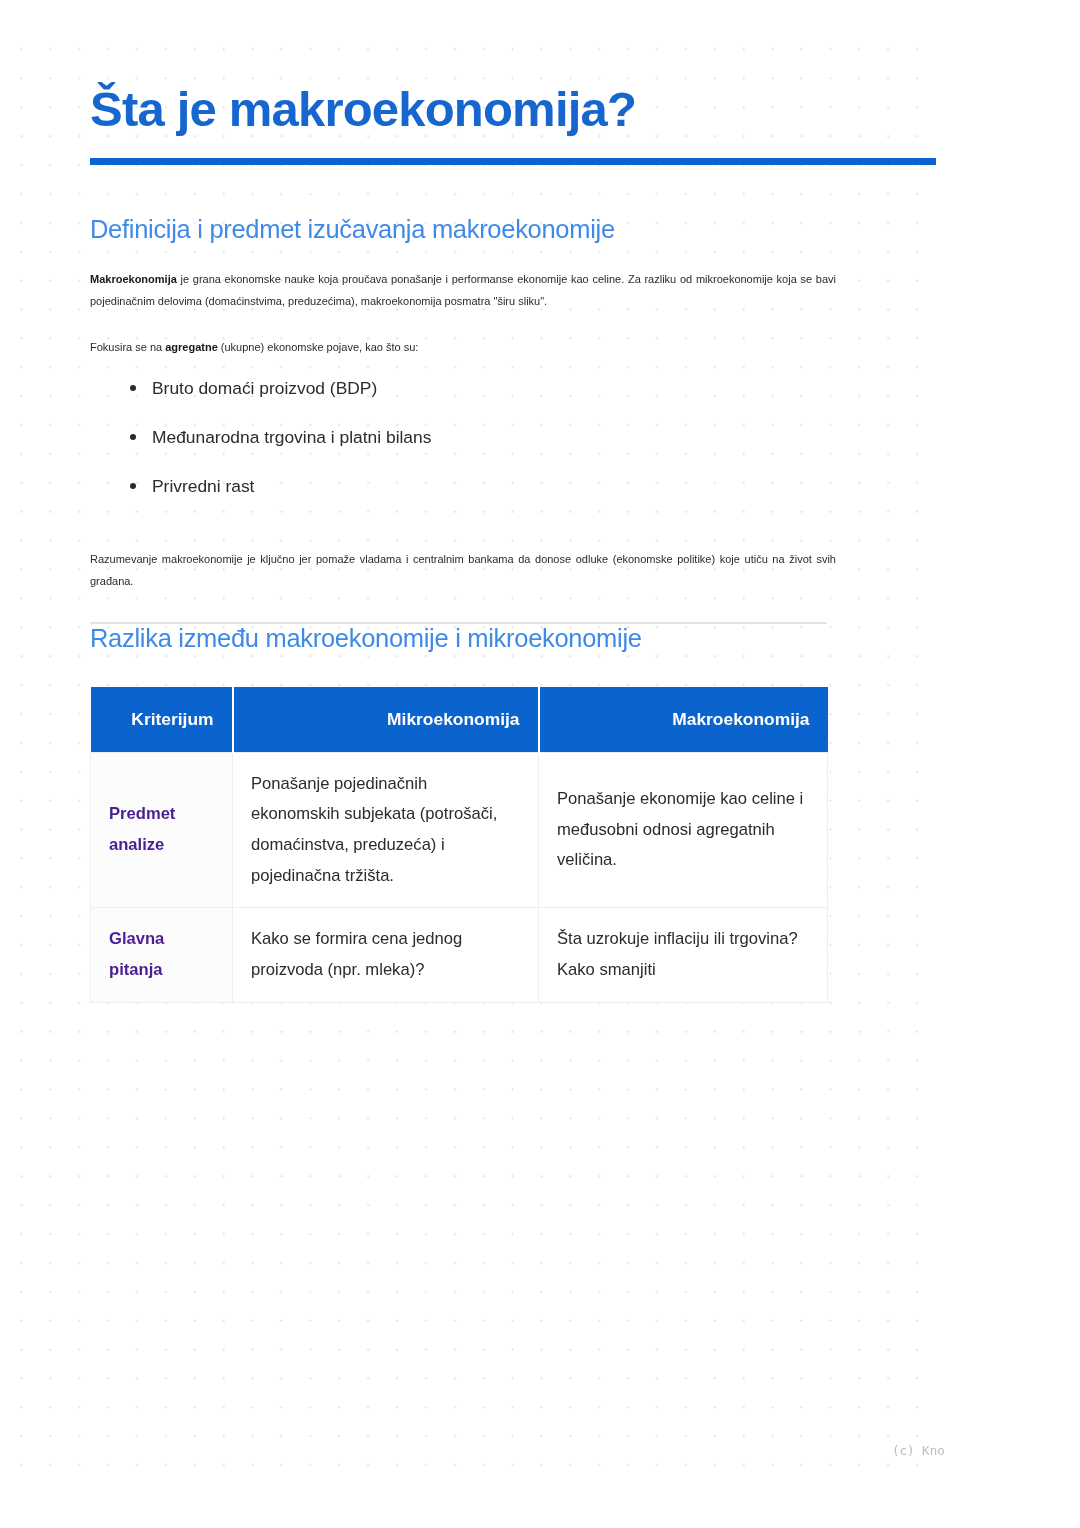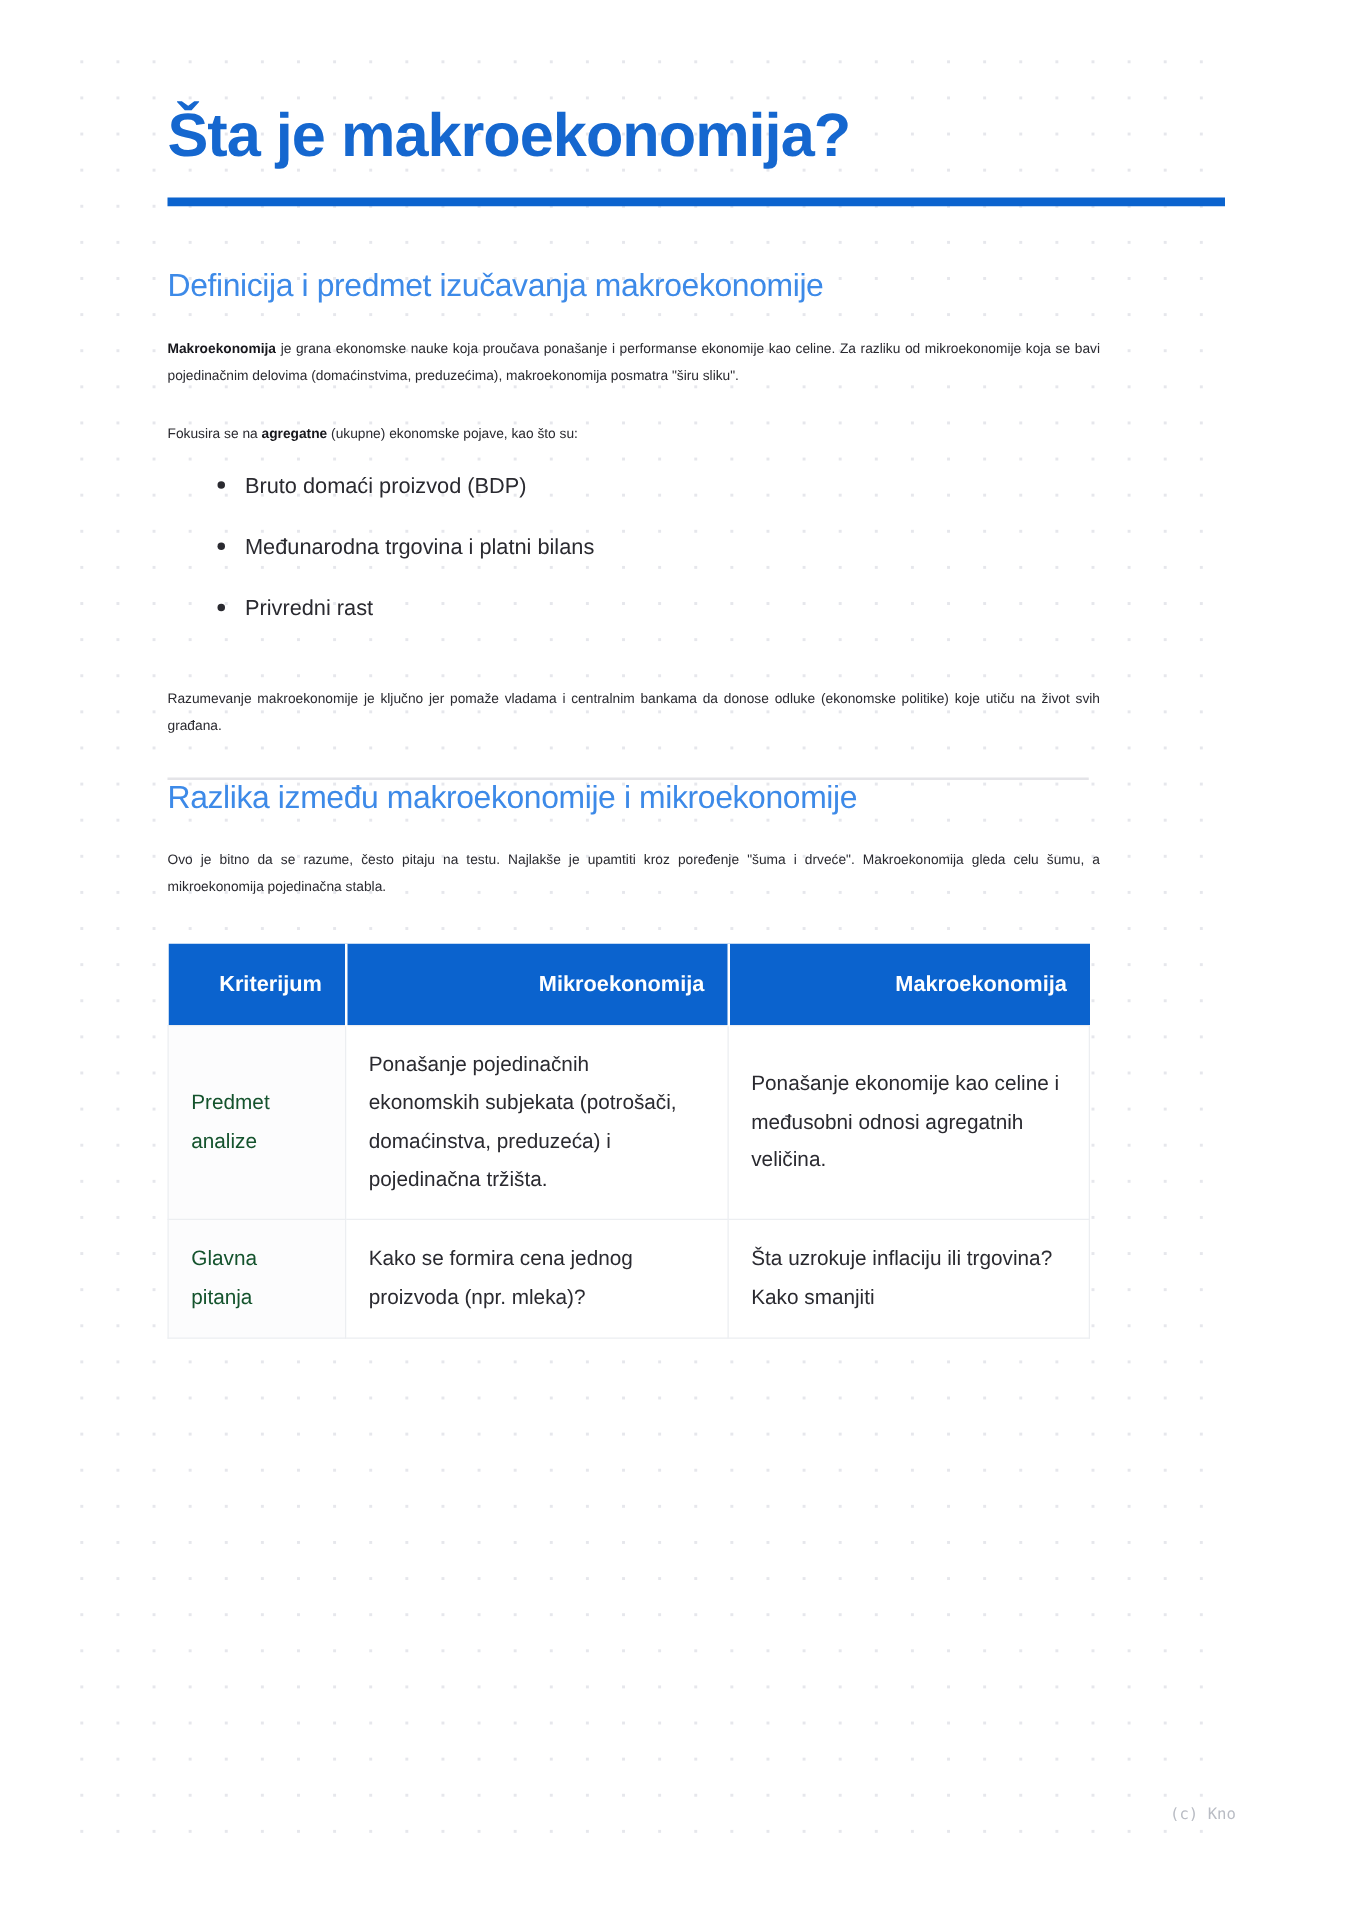--- a/index.html
+++ b/index.html
@@ -20,21 +20,20 @@
     position: absolute;
     left: 0;
     top: 35px;
     width: 944px;
     height: 1445px;
     background-color: #ffffff;
     background-image: radial-gradient(circle, #e6e7ec 1.25px, transparent 1.3px);
     background-size: 28.9px 28.9px;
     background-position: 7px 0px;
     overflow: hidden;
-    margin-left: 44px;
   }
 
   
   .right-strip {
     position: absolute;
     left: 972px;
     top: 0;
     width: 48px;
     height: 100%;
     background-color: #e8f0fb;
@@ -145,22 +144,22 @@
   .cmp-table td {
     font-size: 16.6px;
     line-height: 1.85;
     color: #2a2a30;
     vertical-align: middle;
     padding: 16px 18px;
     border: 1px solid #eceef1;
     background: #ffffff;
   }
   .cmp-table td.crit {
-    font-weight: normal;
-    color: #14532d;
+    font-weight: bold;
+    color: #4c1d95;
     background: #fcfcfd;
   }
   .col-1 { width: 142px; }
   .col-2 { width: 306px; }
   .col-3 { width: 289px; }
 
   
   .watermark {
     position: absolute;
     left: 892px;
@@ -194,21 +193,20 @@
       <li>Međunarodna trgovina i platni bilans</li>
       <li>Privredni rast</li>
     </ul>
 
     <p class="body-text">Razumevanje makroekonomije je ključno jer pomaže vladama i centralnim bankama da donose odluke (ekonomske politike) koje utiču na život svih građana.</p>
 
     <div class="divider"></div>
 
     <h2 class="section-heading sec2-heading">Razlika između makroekonomije i mikroekonomije</h2>
 
-    <p class="body-text">Ovo je bitno da se razume, često pitaju na testu. Najlakše je upamtiti kroz poređenje "šuma i drveće". Makroekonomija gleda celu šumu, a mikroekonomija pojedinačna stabla.</p>
 
     <table class="cmp-table">
       <colgroup>
         <col class="col-1">
           <col class="col-2">
           <col class="col-3">
       </colgroup>
       <thead>
         <tr>
           <th>Kriterijum</th>

